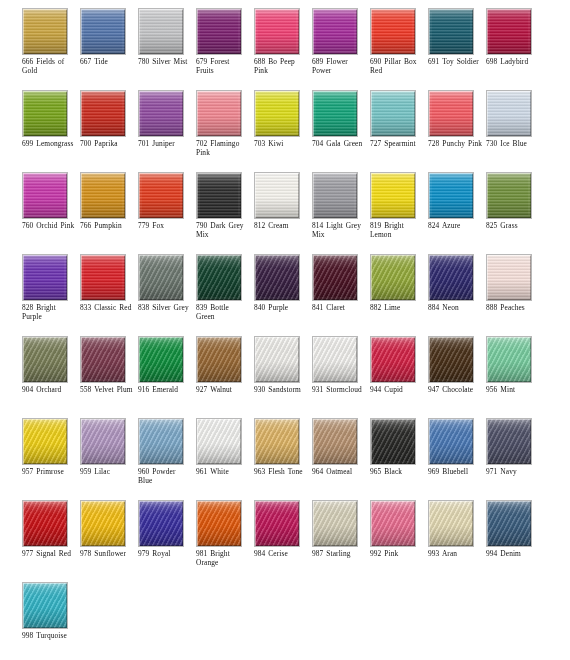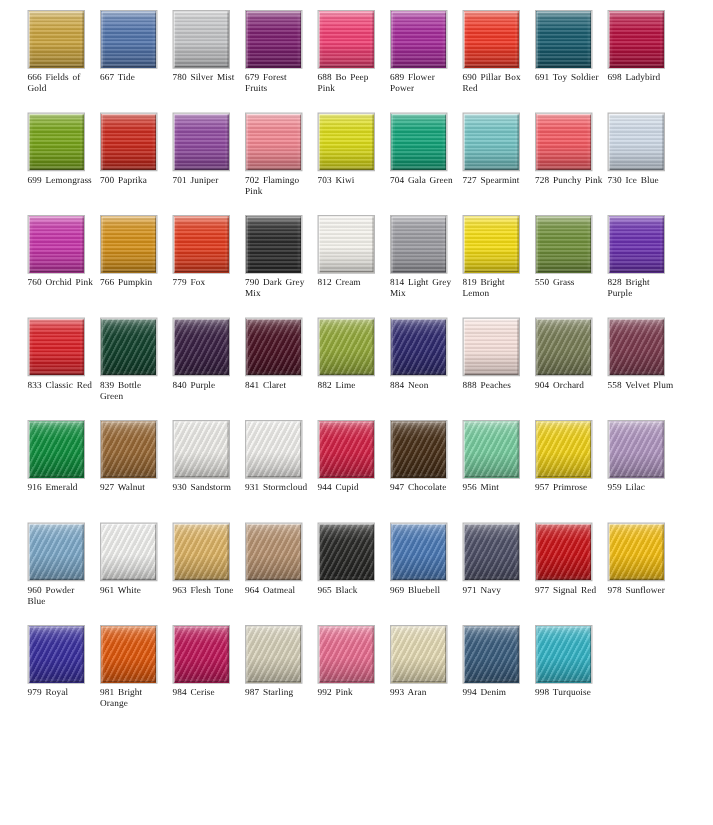--- a/index.html
+++ b/index.html
@@ -273,36 +273,48 @@
         </div>
         <div class="swatch-label">814 Light Grey Mix</div>
       </div>
       <div class="swatch-cell">
         <div class="swatch-chip tex-horiz" style="background-color: rgb(244, 220, 18);">
           <div class="chip-frame"></div>
         </div>
         <div class="swatch-label">819 Bright Lemon</div>
       </div>
       <div class="swatch-cell">
+        <div class="swatch-chip tex-horiz" style="background-color: rgb(10, 142, 198);">
+          <div class="chip-frame"></div>
+        </div>
+        <div class="swatch-label">824 Azure</div>
+      </div>
+      <div class="swatch-cell">
         <div class="swatch-chip tex-horiz" style="background-color: rgb(111, 142, 58);">
           <div class="chip-frame"></div>
         </div>
-        <div class="swatch-label">550 Grass</div>
+        <div class="swatch-label">825 Grass</div>
       </div>
       <div class="swatch-cell">
         <div class="swatch-chip tex-horiz" style="background-color: rgb(106, 48, 174);">
           <div class="chip-frame"></div>
         </div>
         <div class="swatch-label">828 Bright Purple</div>
       </div>
       <div class="swatch-cell">
         <div class="swatch-chip tex-horiz" style="background-color: rgb(216, 31, 38);">
           <div class="chip-frame"></div>
         </div>
         <div class="swatch-label">833 Classic Red</div>
+      </div>
+      <div class="swatch-cell">
+        <div class="swatch-chip tex-diag" style="background-color: rgb(111, 122, 114);">
+          <div class="chip-frame"></div>
+        </div>
+        <div class="swatch-label">838 Silver Grey</div>
       </div>
       <div class="swatch-cell">
         <div class="swatch-chip tex-diag" style="background-color: rgb(20, 68, 47);">
           <div class="chip-frame"></div>
         </div>
         <div class="swatch-label">839 Bottle Green</div>
       </div>
       <div class="swatch-cell">
         <div class="swatch-chip tex-diag" style="background-color: rgb(59, 34, 69);">
           <div class="chip-frame"></div>

